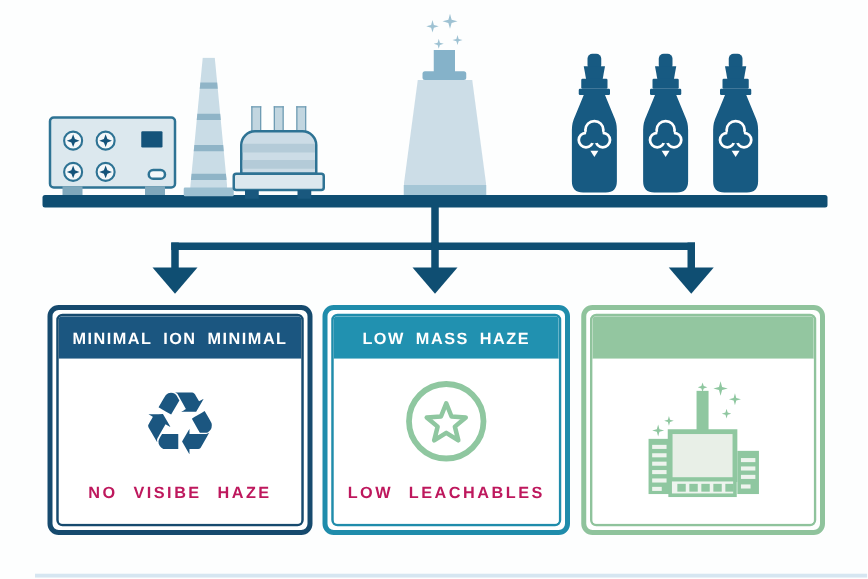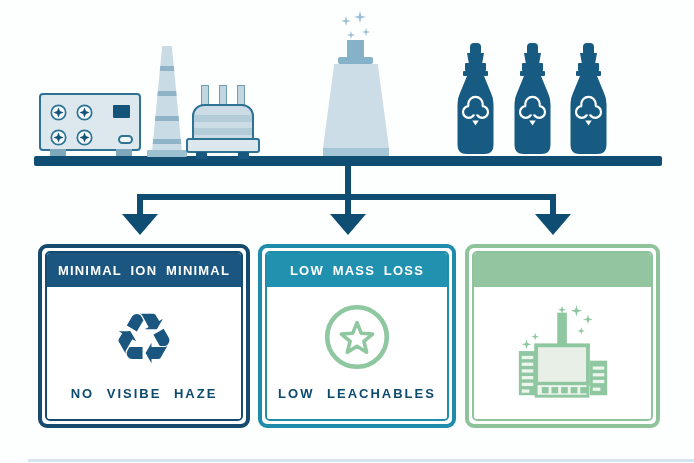--- a/index.html
+++ b/index.html
@@ -60,21 +60,21 @@
   .p1 .panel-inner{border:2px solid #164a6e;}
   .p2 .panel-inner{border:2px solid #1f8cab;}
   .p3 .panel-inner{border:2px solid #8fc39c;}
   .panel-header{height:34px;flex:0 0 34px;display:flex;align-items:center;justify-content:center;
     color:#ffffff;font-weight:bold;font-size:13px;letter-spacing:1.2px;word-spacing:4px;}
   .p1 .panel-header{background:#1b5680;}
   .p2 .panel-header{background:#2191b0;}
   .p3 .panel-header{background:#93c6a0;}
   .panel-body{flex:1;background:#ffffff;display:flex;flex-direction:column;align-items:center;}
   .icon-zone{flex:1;display:flex;align-items:center;justify-content:center;}
-  .panel-label{margin-bottom:18px;color:#0c4a6e;font-weight:bold;font-size:13px;letter-spacing:2px;word-spacing:7px;}
+  .panel-label{margin-bottom:18px;color:#be185d;font-weight:bold;font-size:13px;letter-spacing:2px;word-spacing:7px;}
   .recycle-glyph{font-family:"DejaVu Sans",sans-serif;font-size:70px;line-height:1;color:#1b5680;margin-top:4px;}
   
   .bottom-strip{position:absolute;left:28px;top:459px;width:666px;height:3px;background:#cfe2ee;opacity:.85;}
 </style>
 </head>
 <body>
 
 <div id="canvas">
 
   <div class="shelf"></div>
@@ -196,21 +196,21 @@
         <div class="icon-zone">
           <div class="recycle-glyph">♻</div>
         </div>
         <div class="panel-label">NO VISIBE HAZE</div>
       </div>
     </div>
   </div>
 
   <div class="panel p2">
     <div class="panel-inner">
-      <div class="panel-header">LOW MASS LOSS</div>
+      <div class="panel-header">LOW MASS HAZE</div>
       <div class="panel-body">
         <div class="icon-zone">
           <svg width="74" height="74" viewBox="0 0 72 72">
             <circle cx="36" cy="36" r="29" fill="none" stroke="#8fc7a0" stroke-width="4.5"></circle>
             <polygon points="36,22 40.1,32.3 51.2,33.1 42.7,40.2 45.4,50.9 36,45 26.6,50.9 29.3,40.2 20.8,33.1 31.9,32.3" fill="none" stroke="#8fc7a0" stroke-width="3.5" stroke-linejoin="round"></polygon>
           </svg>
         </div>
         <div class="panel-label">LOW LEACHABLES</div>
       </div>
     </div>

